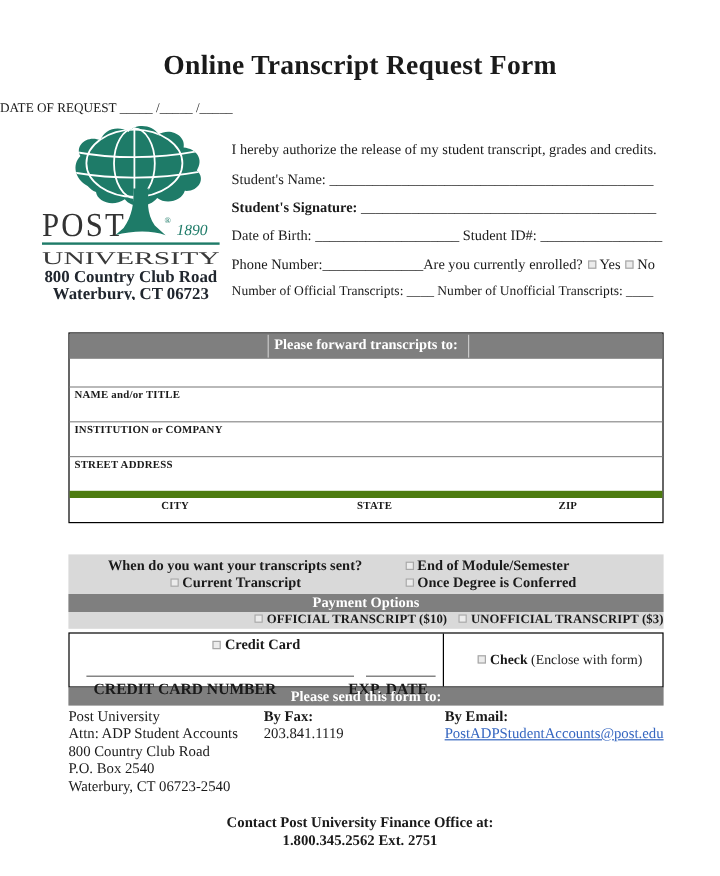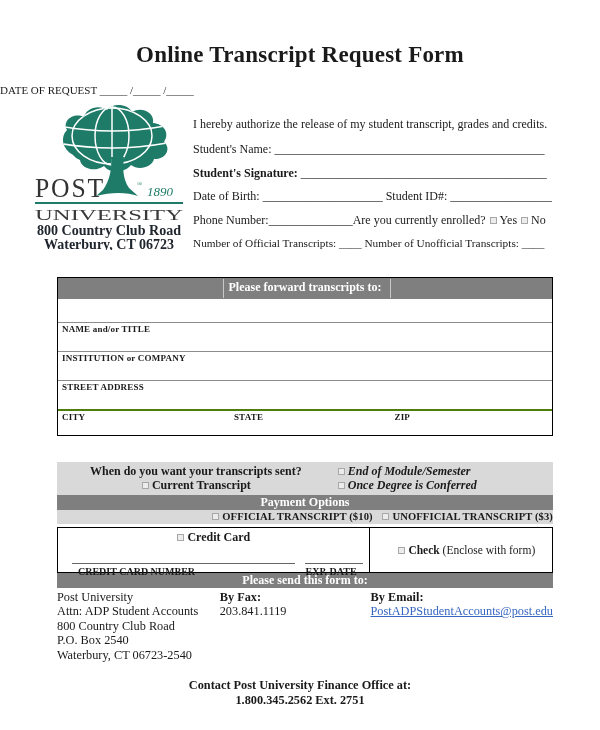--- a/index.html
+++ b/index.html
@@ -29,42 +29,42 @@
   .fwd-header {
     background:#7f7f7f; color:#fff; font-weight:bold; text-align:center;
     font-size:12px; padding:2.5px 0 3.5px 0; position:relative;
   }
   .fwd-header .vsep { position:absolute; top:1px; bottom:1px; width:1px; background:#c9c9c9; }
   .vsep1 { left:33.5%; } .vsep2 { left:67.3%; }
   .fwd-row { border-top:1px solid #8c8c8c; }
   .fwd-row.empty { height:23px; border-top:none; }
   .fwd-row.labeled { height:29px; }
   .fwd-label { font-size:9px; font-weight:bold; padding:1px 0 0 4px; letter-spacing:.2px; }
-  .fwd-last { display:flex; height:26px; border-top:2px solid #4d7c0f; }
+  .fwd-last { display:flex; height:26px; border-top:6px solid #4d7c0f;text-align:center; }
   .fwd-last .col { font-size:9px; font-weight:bold; padding:1px 0 0 4px; letter-spacing:.2px; }
   .col-city { width:34.8%; } .col-state { width:32.5%; } .col-zip { width:32.7%; }
   
   .gray-section { margin:26px 47px 0 57px; }
   .when-row { background:#d9d9d9; display:flex; padding:2px 0 3px 0; }
   .when-left { width:56%; text-align:center; font-weight:bold; line-height:14px; }
-  .when-right { width:44%; font-weight:bold; line-height:14px; padding-left:2px;font-style:italic; }
+  .when-right { width:44%; font-weight:bold; line-height:14px; padding-left:2px; }
   .bar {
     background:#7f7f7f; color:#fff; font-weight:bold; text-align:center;
     font-size:12px; line-height:15px; height:15px;
   }
   .pay-options { background:#d9d9d9; text-align:right; font-size:10.6px; font-weight:bold; padding:1px 0 2px 0; letter-spacing:.1px; }
   .pay-options .gap { display:inline-block; width:6px; }
   
   .cc-table { margin:3px 47px 0 57px; border:1px solid #000; display:flex; height:46px;gap:11px; }
   .cc-left { width:64.5%; border-right:1px solid #000; padding:2px 6px 0 6px; display:flex; flex-direction:column; }
   .cc-title { text-align:center; font-weight:bold; }
   .cc-lines { display:flex; align-items:flex-end; margin-top:11px; }
   .cc-num-line { flex:1; border-bottom:1px solid #666; height:8px; margin:0 10px 0 8px; }
   .cc-exp-line { width:58px; border-bottom:1px solid #666; height:8px; }
-  .cc-labels { display:flex; justify-content:space-between; font-size:10px; font-weight:bold; margin-top:2px; padding:0 6px 0 14px; }
+  .cc-labels { display:flex; justify-content:space-between; font-size:13px; font-weight:bold; margin-top:2px; padding:0 6px 0 14px; }
   .cc-right { width:35.5%; display:flex; align-items:center; justify-content:center; font-size:11.5px; }
   .send-bar { margin:0 47px 0 57px; }
   
   .contact-row { display:flex; margin:2px 47px 0 57px; font-size:12.3px; line-height:14.6px; }
   .contact-col1 { width:178px; } .contact-col2 { width:165px; } .contact-col3 { flex:1; }
   .contact-head { font-weight:bold; }
   a.email-link { color:#3566c0; text-decoration:underline; }
   .footer { text-align:center; font-weight:bold; margin-top:16px; line-height:15px; font-size:12.3px; }
   
   .logo-svg text { font-family:"Liberation Serif","DejaVu Serif",serif; }

